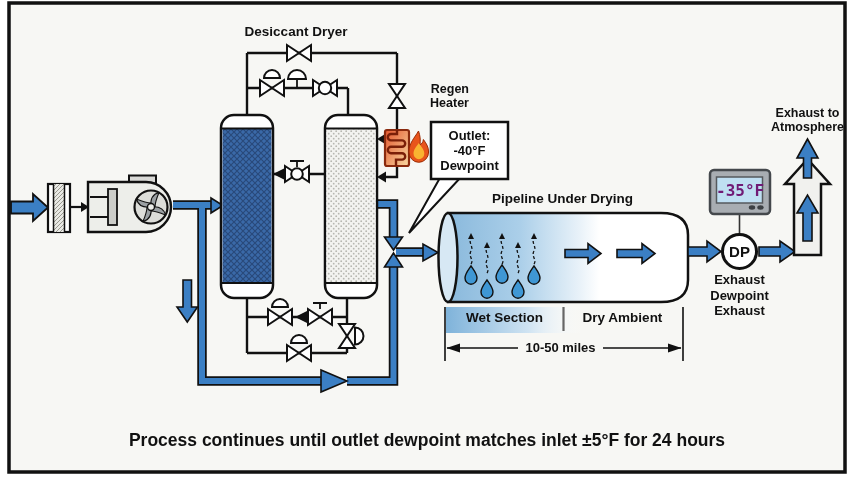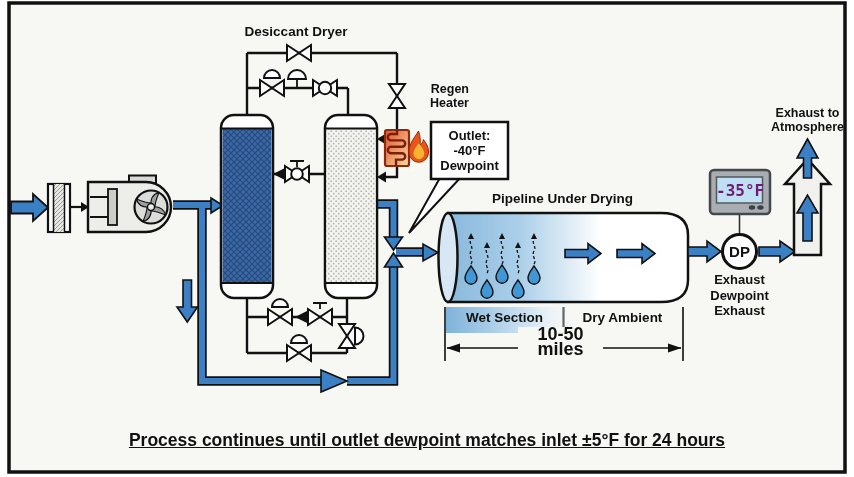--- a/index.html
+++ b/index.html
@@ -3,21 +3,21 @@
 <meta charset="utf-8">
 <style>
   html,body{margin:0;padding:0;background:#fff;}
   #stage{position:relative;width:854px;height:477px;background:#ffffff;overflow:hidden;
          font-family:"Liberation Sans",sans-serif;}
   #diagram-svg{position:absolute;left:0;top:0;}
   .label{position:absolute;font-weight:bold;color:#111;text-align:center;line-height:15px;font-size:13.5px;}
   .small{font-size:12.5px;line-height:14px;}
   .lcd{font-family:"DejaVu Sans Mono",monospace;font-weight:bold;color:#701a75;
        font-size:16px;line-height:25px;letter-spacing:0px;}
-  .caption{font-size:17.5px;line-height:20px;text-decoration:underline;}
+  .caption{font-size:17.5px;line-height:20px;}
   .bgpatch{background:#f7f7f4;}
 </style>
 </head>
 <body>
 
 <div id="stage">
 
 <svg id="diagram-svg" width="854" height="477" viewBox="0 0 854 477">
   <defs>
     <pattern id="wetP" width="6" height="6" patternUnits="userSpaceOnUse">
@@ -277,21 +277,21 @@
     <div>-40°F</div>
     <div>Dewpoint</div>
   </div>
 
   <div class="label" style="left:480px;top:191px;width:165px;">Pipeline Under Drying</div>
 
   <div class="label" style="left:452px;top:310px;width:105px;">Wet Section</div>
 
   <div class="label" style="left:570px;top:310px;width:105px;">Dry Ambient</div>
 
-  <div class="label bgpatch" style="left:518px;top:327px;width:85px;font-size:18px;">10-50 miles</div>
+  <div class="label bgpatch" style="left:518px;top:340px;width:85px;font-size:13px;">10-50 miles</div>
 
   <div class="label small" style="left:755px;top:106px;width:105px;">
     <div>Exhaust to</div>
     <div>Atmosphere</div>
   </div>
 
   <div class="lcd" style="position:absolute;left:716px;top:178px;width:47px;height:25px;text-align:center;">-35°F</div>
 
   <div class="label" style="left:722px;top:244px;width:35px;font-size:15px;line-height:16px;">DP</div>
 

